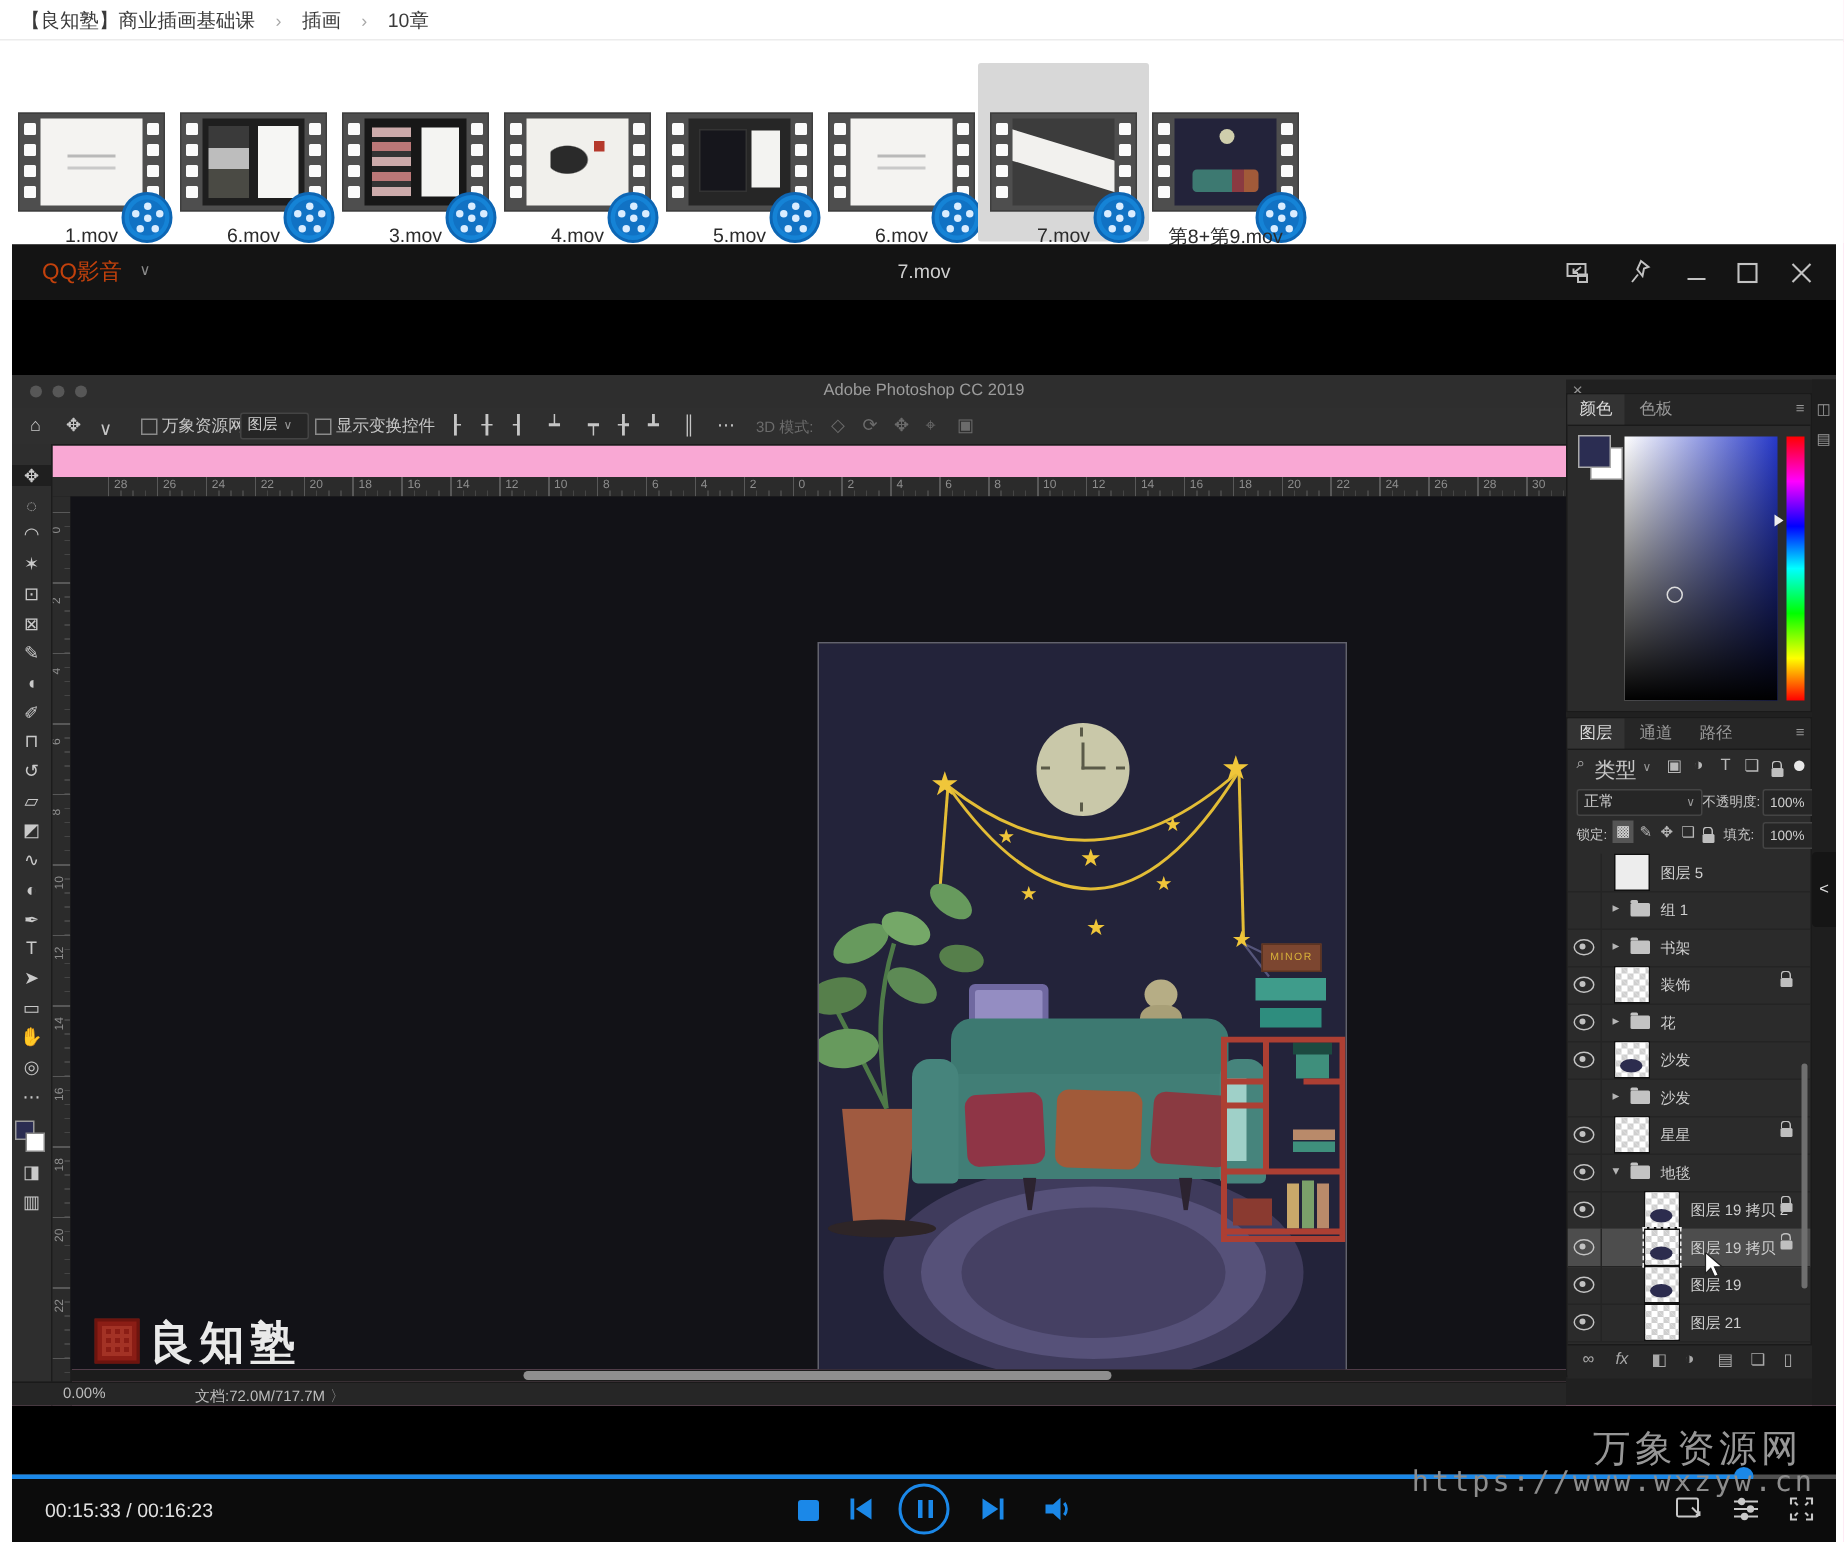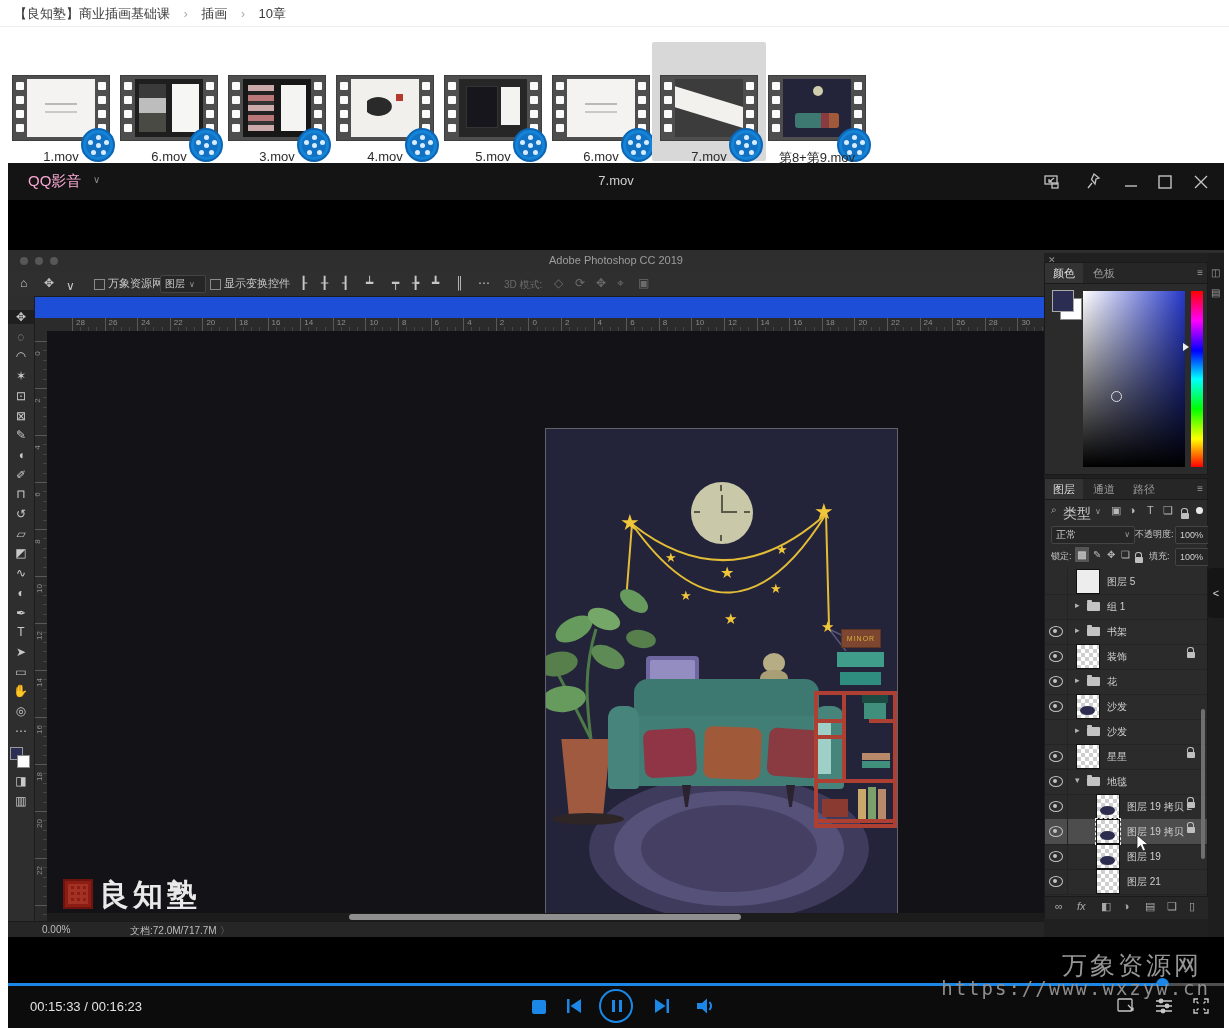--- a/index.html
+++ b/index.html
@@ -45,26 +45,26 @@
     linear-gradient(90deg,#3d7971 0 60%,#8a3a41 60% 78%,#a15a39 78% 100%);border-radius:3px;}
   .reel{position:absolute;right:-6px;bottom:-22px;width:34px;height:34px;border-radius:50%;
     background:#1583d6;border:2px solid #0d66b4;box-sizing:border-box;}
   .reel::before{content:"";position:absolute;inset:3px;border-radius:50%;background:#1172c4;}
   .reel::after{content:"";position:absolute;left:13px;top:13px;width:5px;height:5px;border-radius:50%;background:#d9ecff;
     box-shadow:0 -8px 0 #d9ecff,8px -3px 0 #d9ecff,5px 7px 0 #d9ecff,-5px 7px 0 #d9ecff,-8px -3px 0 #d9ecff;}
   .tlabel{position:absolute;top:74px;width:98px;text-align:center;font-size:13px;color:#2b2b2b;}
   
   #qqwin{left:8px;top:163px;width:1216px;height:865px;background:#000;}
   #qtitle{left:0;top:0;width:1216px;height:37px;background:#141414;}
-  #qtitle .appname{position:absolute;left:20px;top:9px;font-size:15px;color:#f9a8d4;}
+  #qtitle .appname{position:absolute;left:20px;top:9px;font-size:15px;color:#c2410c;}
   #qtitle .caret{position:absolute;left:85px;top:11px;font-size:10px;color:#8a8a8a;}
   #qtitle .wtitle{position:absolute;left:0;width:1216px;top:10px;text-align:center;font-size:13px;color:#cfcfcf;}
   .wbtn{position:absolute;top:8px;width:22px;height:22px;cursor:pointer;}
   
-  #ps{left:0;top:87px;width:1216px;height:687px;background:#1d4ed8;overflow:hidden;font-size:11px;color:#c8c8c8;}
+  #ps{left:0;top:87px;width:1216px;height:687px;background:#f9a8d4;overflow:hidden;font-size:11px;color:#c8c8c8;}
   #macbar{left:0;top:0;width:1216px;height:22px;background:#2e2e2e;border-bottom:1px solid #1d1d1d;}
   .tdot{position:absolute;top:7px;width:8px;height:8px;border-radius:50%;background:#575757;}
   #pstitle{left:0;top:4px;width:1216px;text-align:center;font-size:11px;color:#9d9d9d;}
   #optbar{left:0;top:22px;width:1036px;height:24px;background:#2f2f2f;border-bottom:1px solid #1c1c1c;}
   #optbar .oi{position:absolute;top:4px;font-size:12px;color:#c6c6c6;}
   #optbar .dim{color:#6b6b6b;}
   .cb{position:absolute;top:7px;width:9px;height:9px;border:1px solid #8a8a8a;background:#2f2f2f;}
   .dropbox{position:absolute;top:3px;height:16px;background:#262626;border:1px solid #444;border-radius:2px;
     font-size:10px;color:#cfcfcf;line-height:16px;padding:0 4px;}
   .caret-s{font-size:8px;color:#999;margin-left:4px;}

